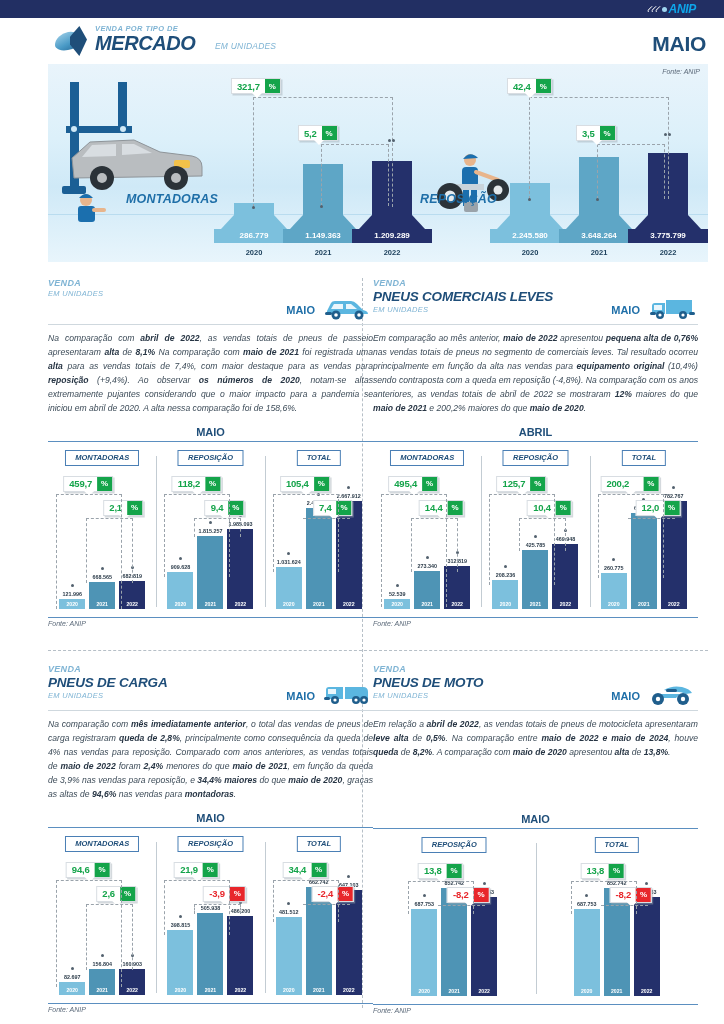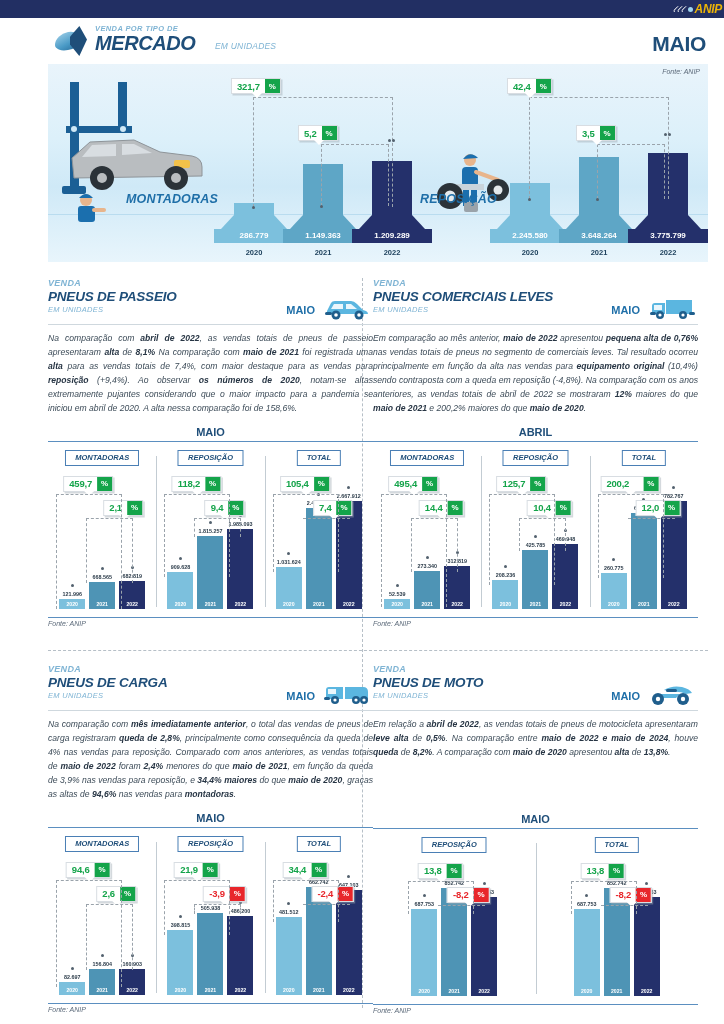--- a/index.html
+++ b/index.html
@@ -11,22 +11,22 @@
   }
   .page { position: relative; width: 724px; height: 1024px; background:#fff; }
 
   
   .topbar {
     position: absolute; top:0; left:0; width:724px; height:18px;
     background:#222f63;
     display:flex; align-items:center; justify-content:flex-end;
   }
   .anip-logo {
-    display:flex; align-items:center; gap:1px; margin-right:2px;
-    color:#eab308; font-weight:bold; font-style:italic;
+    display:flex; align-items:center; gap:1px; margin-right:28px;
+    color:#0ea5e9; font-weight:bold; font-style:italic;
     font-size:12px; letter-spacing:-0.3px;
   }
   .anip-waves { display:flex; align-items:center; gap:1px; margin-right:1px; }
   .anip-waves i {
     display:block; width:3px; height:8px; border-radius:50%;
     border:1.2px solid #fff; border-right-color:transparent; border-top-color:transparent;
     transform:rotate(45deg);
   }
   .anip-dot { width:5px; height:5px; background:#9fd5ef; border-radius:50%; margin-right:1px; }
 
@@ -333,21 +333,20 @@
       <span class="p">%</span>
     </div>
   </div>
 
   <div class="vdiv"></div>
   <div class="hdiv"></div>
 
   <div class="sec sec-l" style="top:278px;">
     <div class="s-head">
       <div class="s-kicker">VENDA</div>
-      <div class="s-title">PNEUS DE PASSEIO</div>
       <div class="s-units">EM UNIDADES</div>
       <div class="s-month">MAIO</div>
       <svg class="s-icon" viewBox="0 0 50 26">
         <path d="M6 16 L10 8 Q11 6 14 6 L30 6 Q33 6 36 9 L42 15 L45 16 Q47 17 47 19 L6 19 Z" fill="#5bb6e0"></path>
         <path d="M13 9 L22 9 L22 14 L10 14 Z" fill="#eaf6fc"></path>
         <path d="M25 9 L30 9 L36 14 L25 14 Z" fill="#eaf6fc"></path>
         <circle cx="15" cy="20" r="4.5" fill="#1f5e8c"></circle>
           <circle cx="15" cy="20" r="1.8" fill="#fff"></circle>
         <circle cx="38" cy="20" r="4.5" fill="#1f5e8c"></circle>
           <circle cx="38" cy="20" r="1.8" fill="#fff"></circle>

